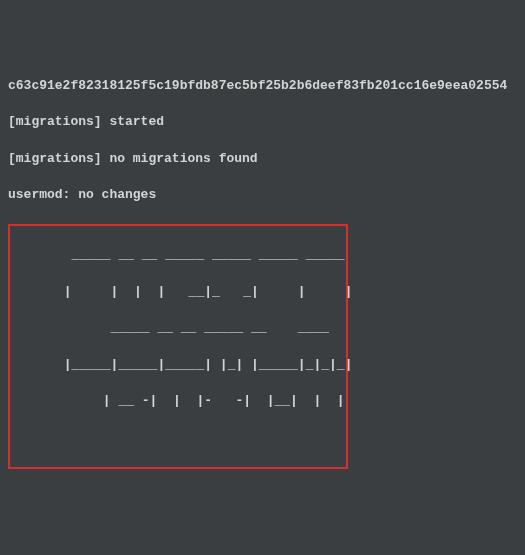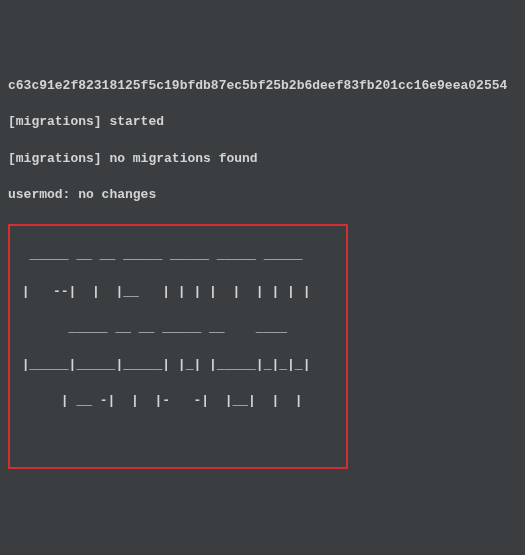--- a/index.html
+++ b/index.html
@@ -25,34 +25,35 @@
     }
     .highlight-box {
       border: 2px solid #d32f2f;
       padding: 2px 4px;
       margin: 2px 0;
       display: inline-block;
       width: 340px;
     }
     .highlight-box .line {
       white-space: pre;
+      margin-left: 42px;
     }
   </style>
 </head>
 <body>
 
 
 
 <div class="line">c63c91e2f82318125f5c19bfdb87ec5bf25b2b6deef83fb201cc16e9eea02554</div>
 <div class="line">[migrations] started</div>
 <div class="line">[migrations] no migrations found</div>
 <div class="line">usermod: no changes</div>
 <div class="highlight-box">
 <div class="line">  _____ __ __ _____ _____ _____ _____   </div>
-<div class="line"> |   --|  |  |__   | | | |  |  | | | |  </div>
+<div class="line"> |     |  |  |   __|_   _|     |     |  </div>
 <div class="line">       _____ __ __ _____ __    ____     </div>
 <div class="line"> |_____|_____|_____| |_| |_____|_|_|_|  </div>
 <div class="line">      | __ -|  |  |-   -|  |__|  |  |   </div>
 <div class="line"></div>
 
 </div>
 
 
 
 

